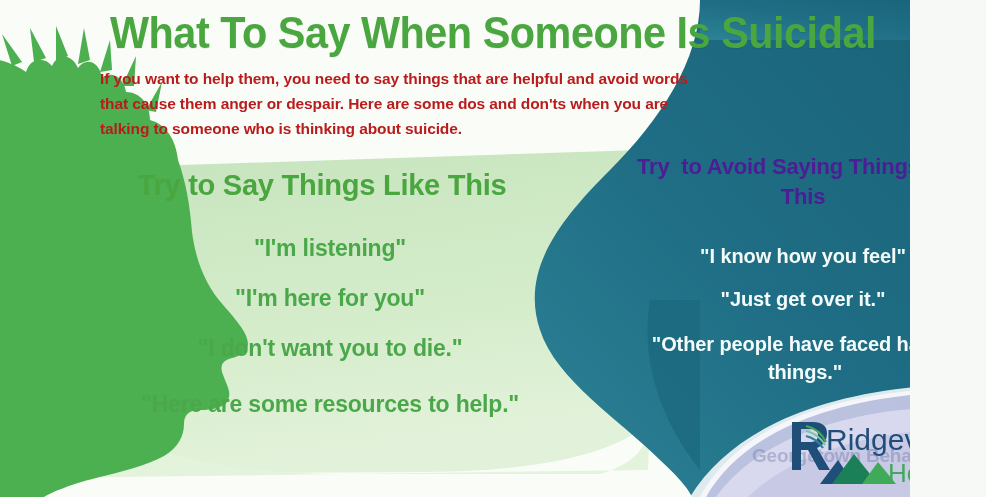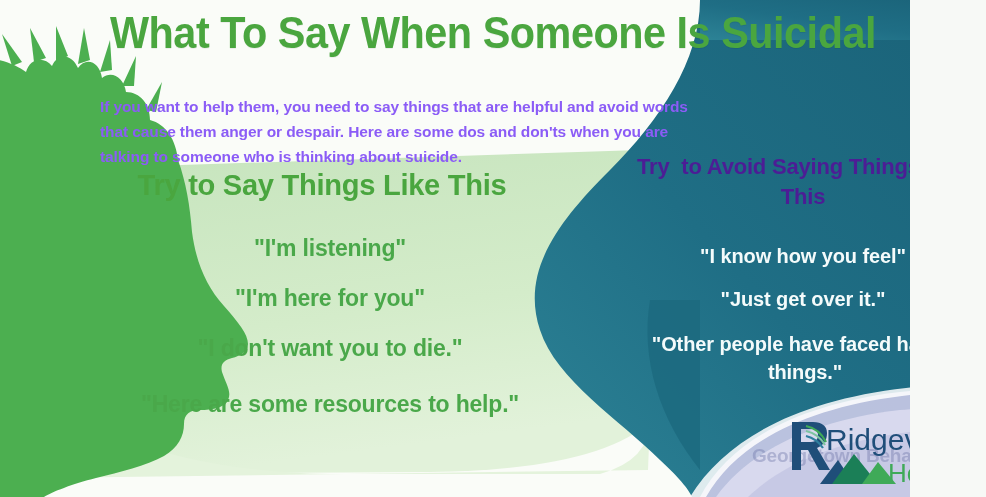--- a/index.html
+++ b/index.html
@@ -33,23 +33,22 @@
     transform-origin:center top;
     text-shadow:0 1px 0 rgba(0,0,0,.06);
   }
   #intro{
     position:absolute;
     left:100px;top:66px;
     width:600px;
     font-size:15.5px;
     font-weight:bold;
     line-height:1.62;
-    color:#8b5cf6;
+    color:#b91c1c;
     letter-spacing:-0.1px;
-    margin-top:28px;
   }
 
   
   #left-head{
     position:absolute;
     left:62px;top:168px;
     width:520px;
     text-align:center;
     font-size:30px;
     font-weight:bold;

